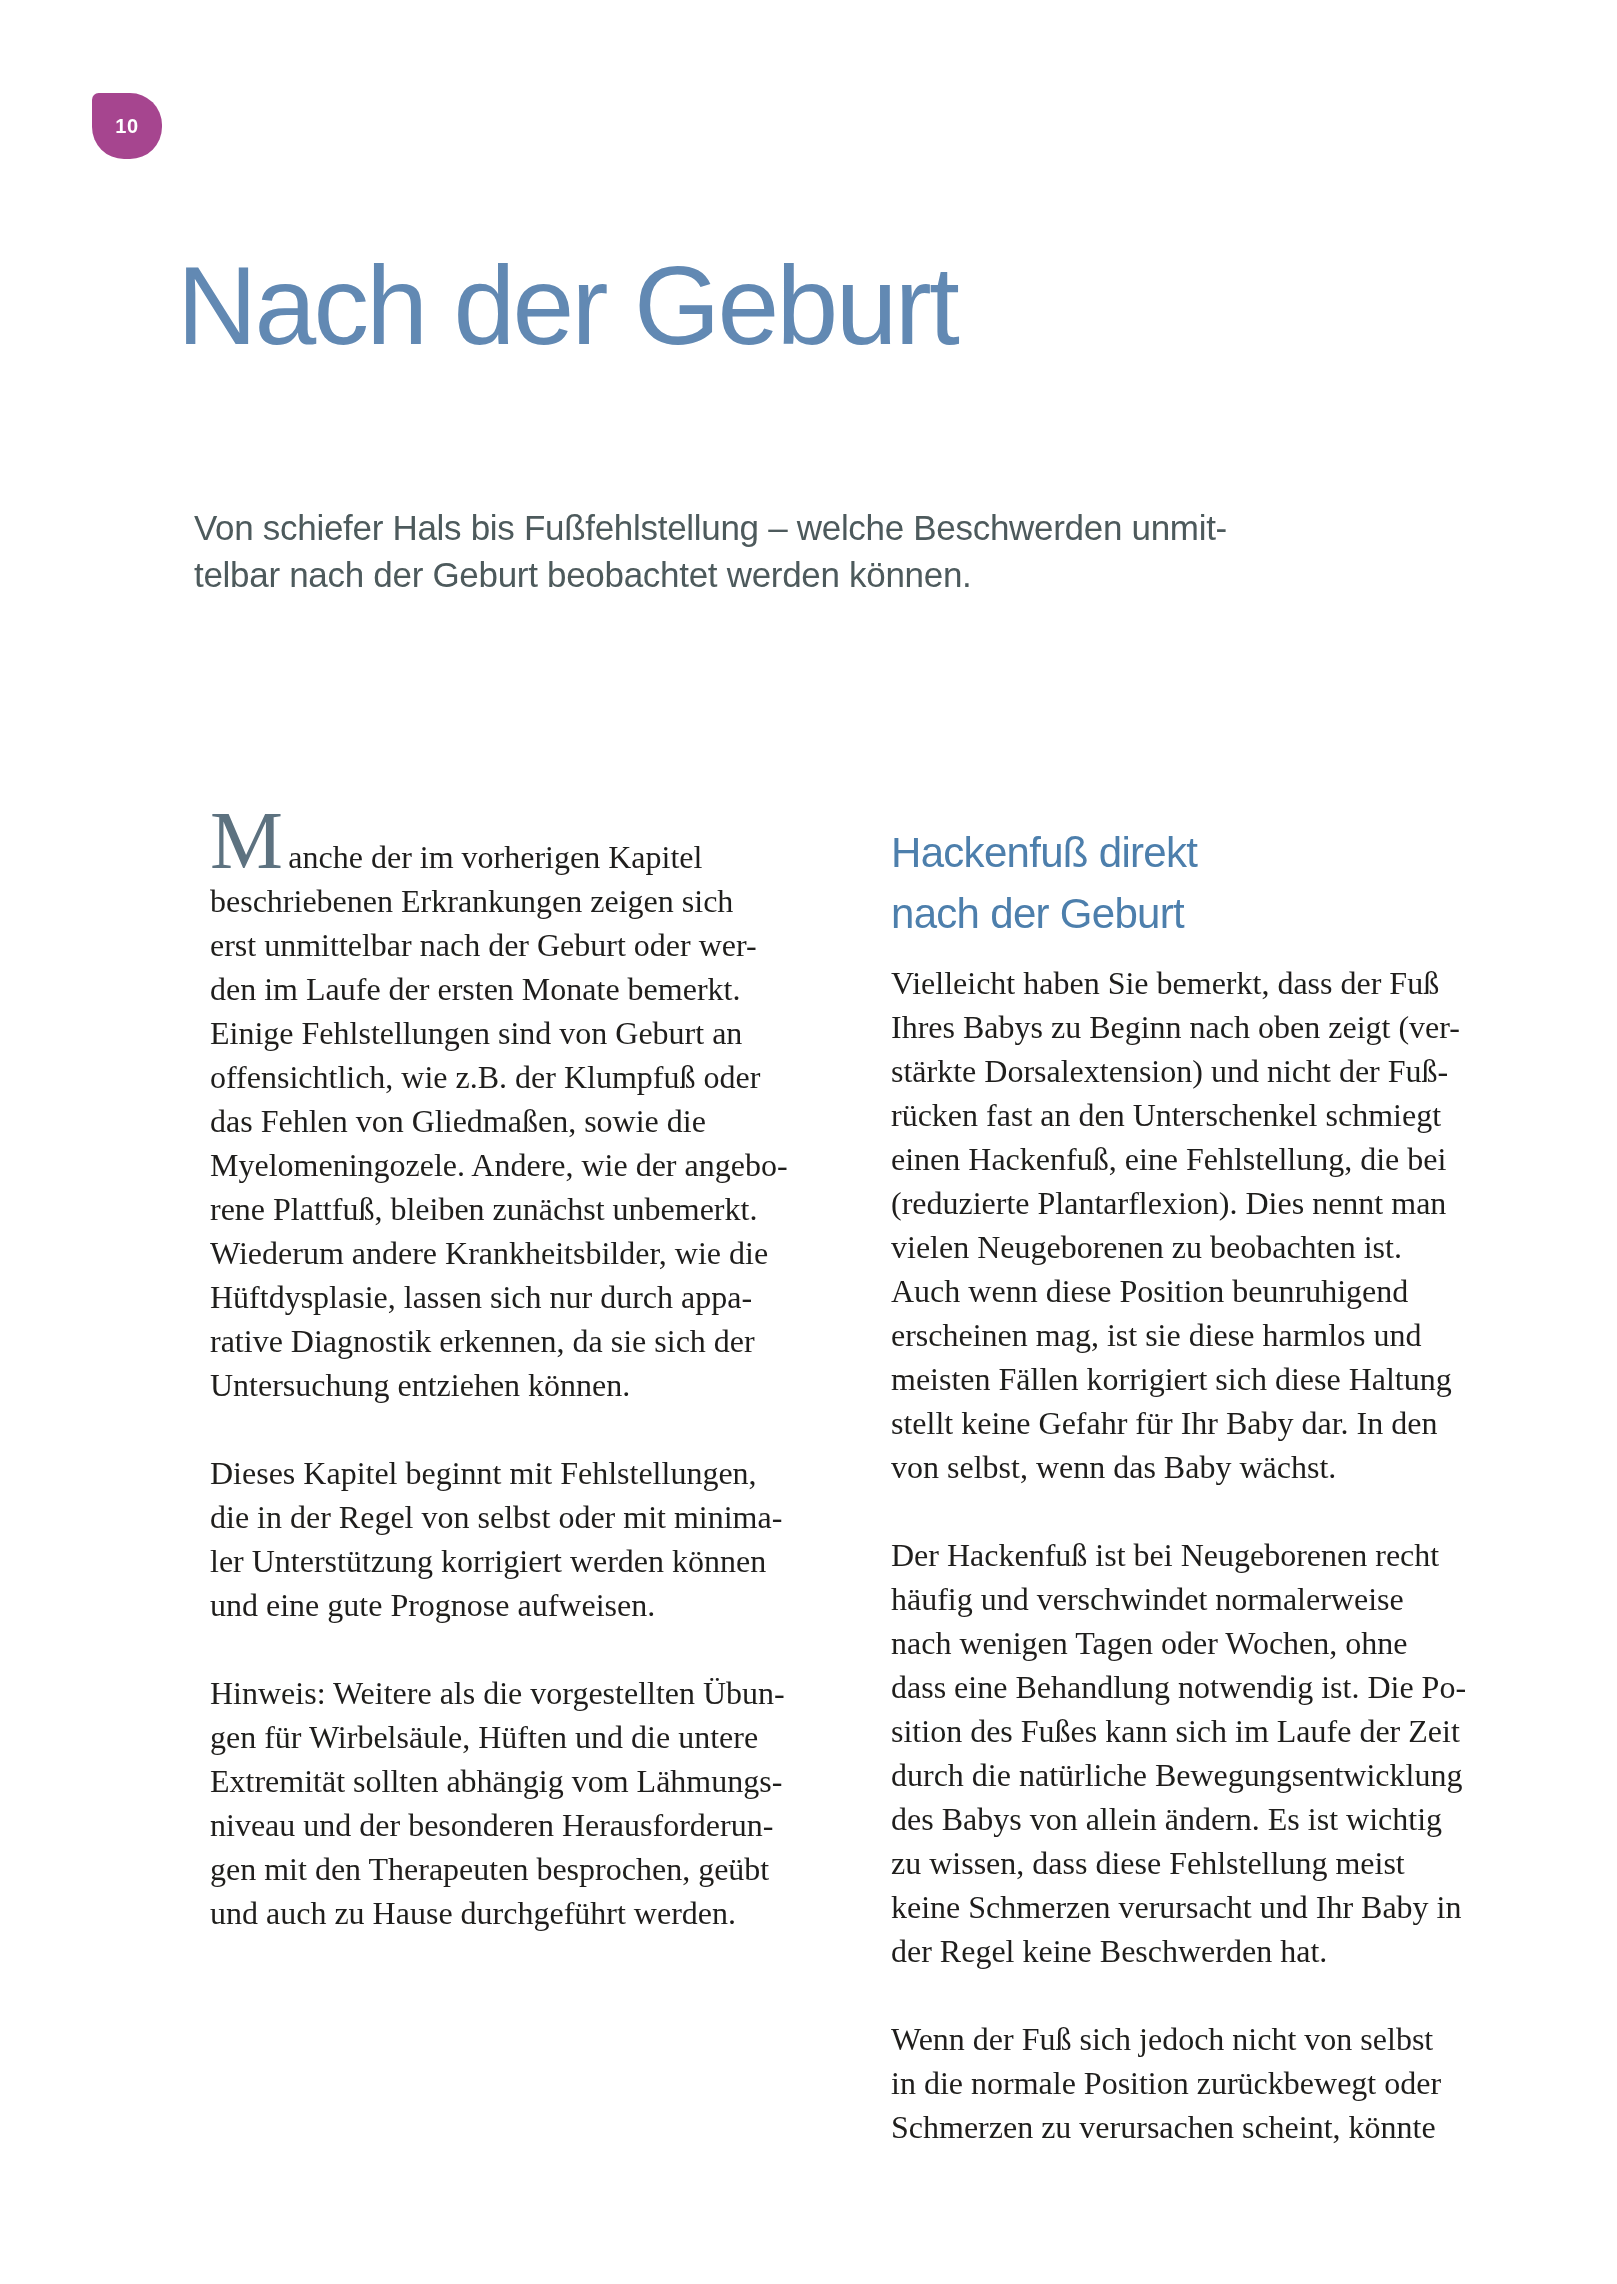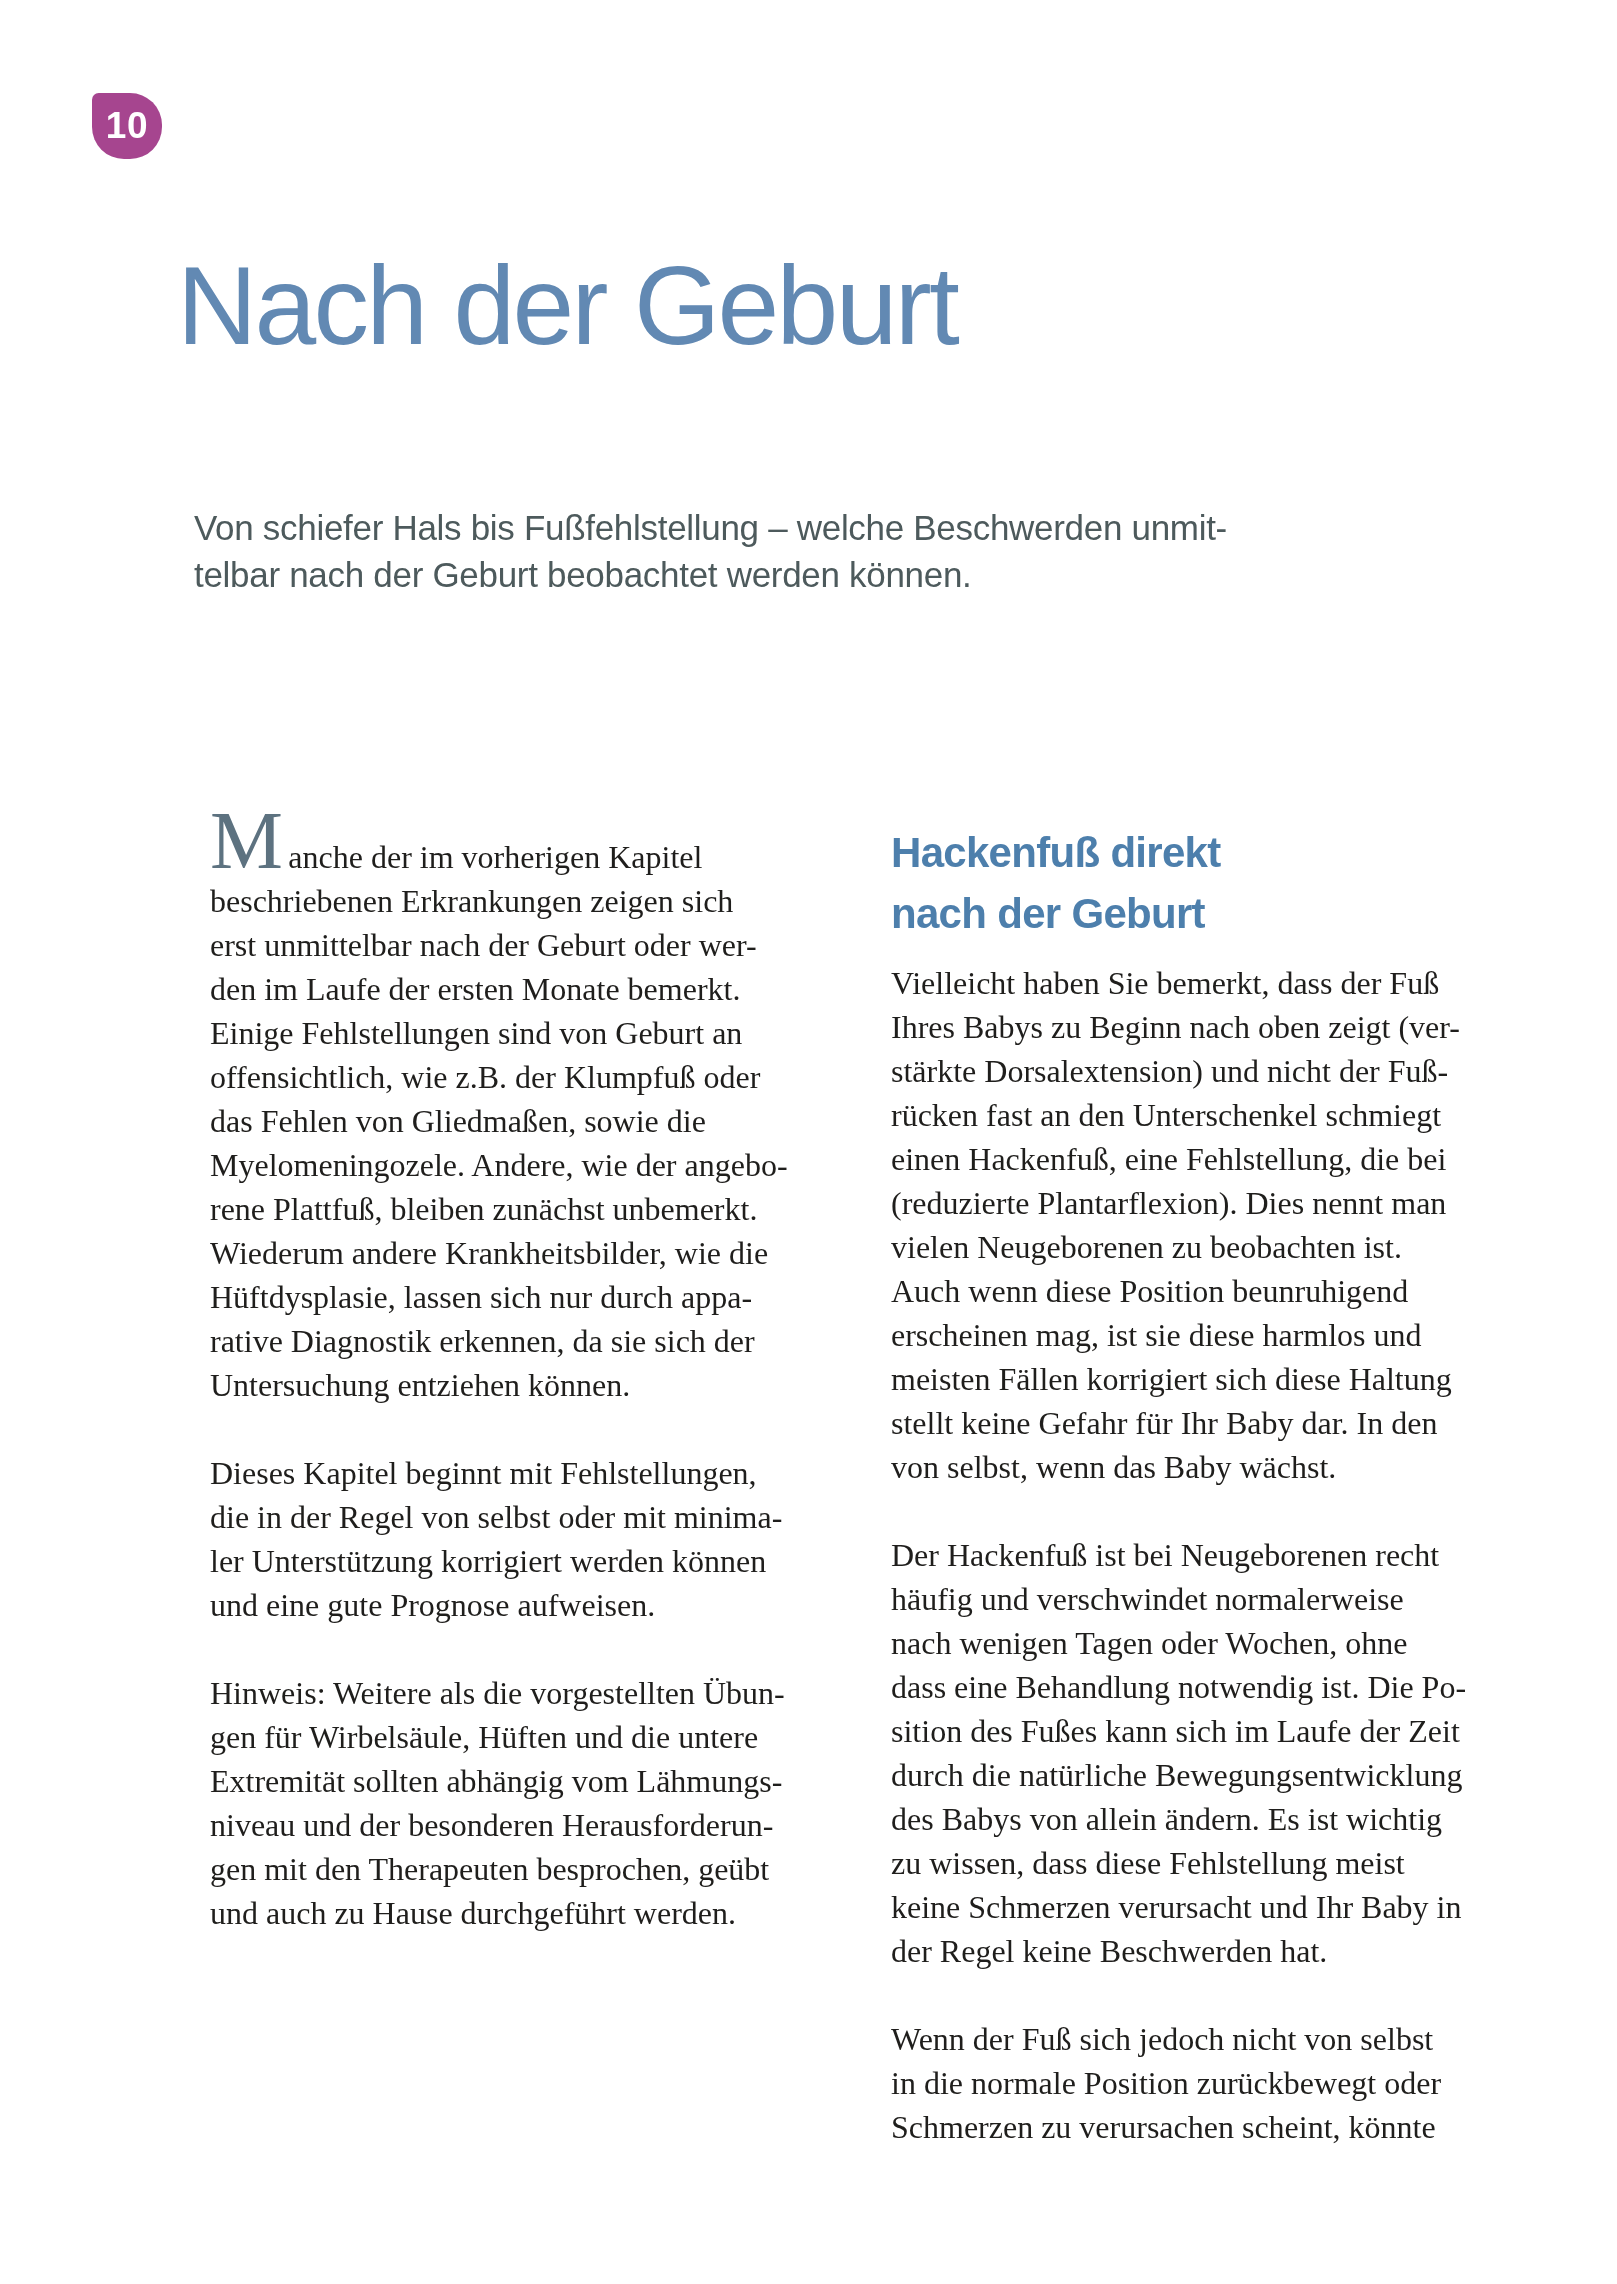--- a/index.html
+++ b/index.html
@@ -28,21 +28,21 @@
     height:66px;
     background:var(--badge);
     border-radius:6.7px 32px 32px 32px;
     display:flex;
     align-items:center;
     justify-content:center;
   }
   .badge .num{
     color:#ffffff;
     font-family:"Liberation Sans", sans-serif;
-    font-size:37px;
+    font-size:20px;
     font-weight:700;
     letter-spacing:0.7px;
   }
   .title{
     position:absolute;
     left:177px;
     top:251px;
     margin:0;
     font-family:"Liberation Sans", sans-serif;
     font-weight:400;
@@ -71,21 +71,21 @@
     margin-left:28px;
   }
   .col .line{white-space:nowrap;}
   .col-left{left:182px; top:835px; width:607px;}
   .col-right{left:863px; top:822px; width:661px;}
   .para{margin:0 0 44px 0;}
   .para:last-child{margin-bottom:0;}
   .heading{
     font-family:"Liberation Sans", sans-serif;
     font-size:42px;
-    font-weight:700;
+    font-weight:400;
     line-height:61px;
     letter-spacing:-0.7px;
     color:var(--heading);
     margin:0 0 17px 0;
   }
   .heading .line{white-space:nowrap;}
   .dropcap{
     font-family:"Liberation Serif", serif;
     font-size:82px;
     line-height:0;

